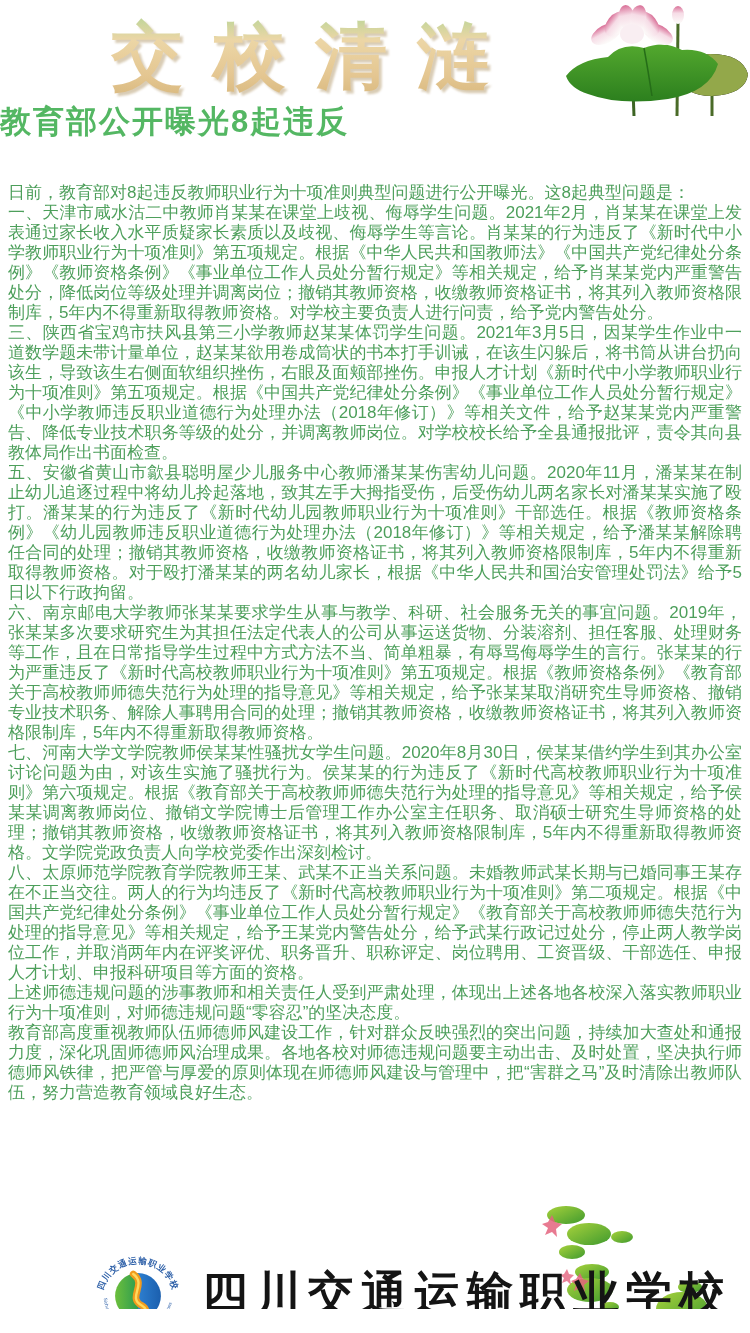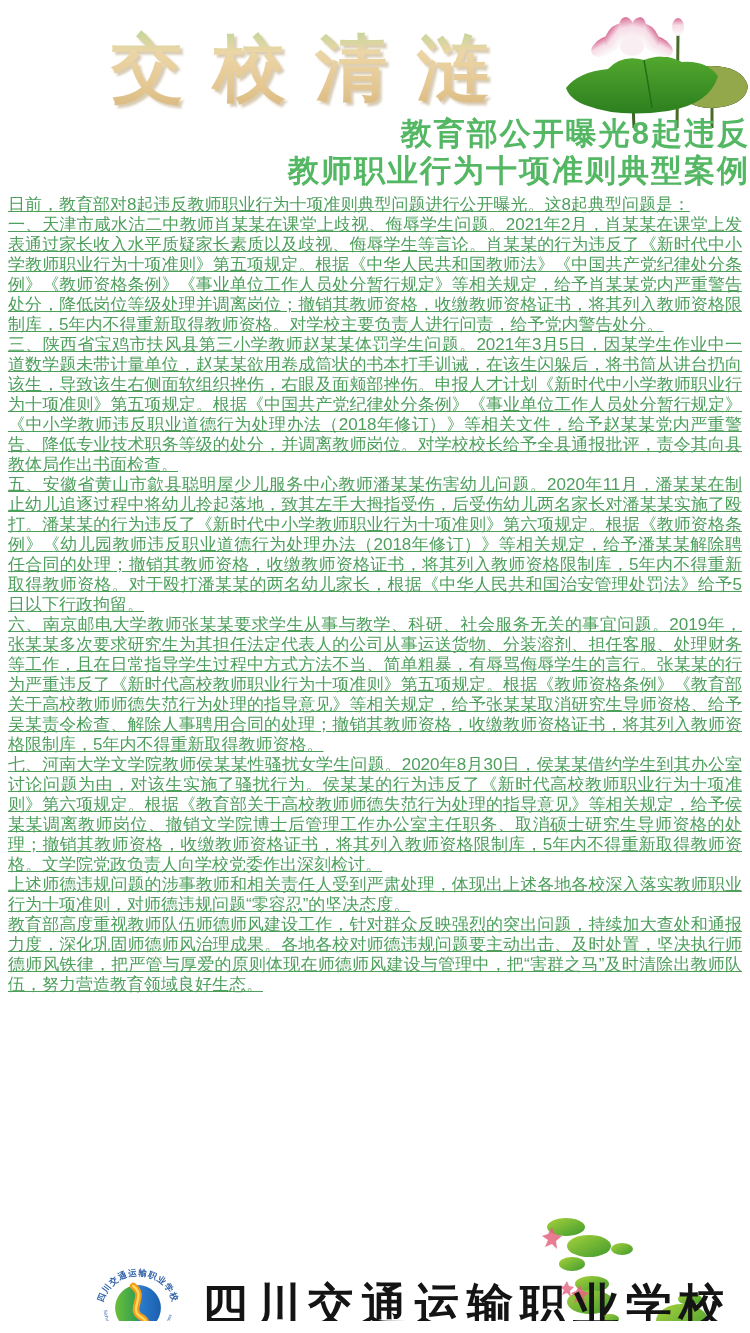--- a/index.html
+++ b/index.html
@@ -1,18 +1,18 @@
 <!DOCTYPE html>
 <html><head>
 <meta charset="utf-8">
 <style>
   * { box-sizing: border-box; }
   html,body { margin:0; padding:0; background:#ffffff; }
   .page {
-    position:relative; width:750px; height:1305px; margin:16px auto;
+    position:relative; width:750px; height:1305px; margin:4px auto;
     background:#ffffff; overflow:hidden;
     font-family:"Liberation Sans", sans-serif;
   }
 
   
   .masthead {
     position:absolute; top:2px; left:0; width:630px; height:100px;
     text-align:center;
     font-family:"DejaVu Serif", serif; font-weight:bold;
     font-size:72px; line-height:100px; letter-spacing:30px;
@@ -21,31 +21,31 @@
     filter:drop-shadow(3px 3px 1px rgba(160,128,70,.40));
     white-space:nowrap;
   }
 
   .lotus-deco { position:absolute; top:0; right:0; width:190px; height:128px; }
   .lily-deco  { position:absolute; top:1193px; right:0; width:220px; height:140px; }
 
   
   .subtitle {
     position:absolute; top:99px; left:0; width:100%;
-    text-align:right; color:#54b763; font-weight:bold;
+    text-align:left; color:#54b763; font-weight:bold;
     font-size:31px; line-height:37px; letter-spacing:2px;
   }
 
   
   .article {
     position:absolute; top:179px; left:8px; width:734px;
     color:#4d9f5b; font-size:17px; line-height:20px;
     text-align:justify; text-justify:inter-character;
   }
-  .article p { margin:0;text-decoration:underline; }
+  .article p { margin:0; }
 
   
   .footer {
     position:absolute; top:1246px; left:0; width:750px; height:87px;
     display:flex; align-items:center;
   }
   .logo { width:96px; height:84px; margin-left:90px; flex:0 0 auto; }
   .school-name {
     font-family:"DejaVu Serif", serif; font-weight:bold;
     color:#141414; font-size:46px; letter-spacing:7px;
@@ -91,30 +91,30 @@
       <ellipse cx="-5" cy="-14" rx="8" ry="13" fill="url(#petalG)" transform="rotate(-10 -5 -14)"></ellipse>
       <ellipse cx="6" cy="-14" rx="8" ry="13" fill="url(#petalG)" transform="rotate(12 6 -14)"></ellipse>
       <ellipse cx="0" cy="2" rx="12" ry="10" fill="#f9eef2"></ellipse>
     </g>
 
     <ellipse cx="118" cy="11" rx="6" ry="9" fill="url(#petalG)"></ellipse>
   </svg>
 
   <div class="subtitle">
     <div>教育部公开曝光8起违反</div>
-    <div>教师职业行为十项准则典型案例</div>
   </div>
 
   <div class="article">
     <p>日前，教育部对8起违反教师职业行为十项准则典型问题进行公开曝光。这8起典型问题是：</p>
     <p>一、天津市咸水沽二中教师肖某某在课堂上歧视、侮辱学生问题。2021年2月，肖某某在课堂上发表通过家长收入水平质疑家长素质以及歧视、侮辱学生等言论。肖某某的行为违反了《新时代中小学教师职业行为十项准则》第五项规定。根据《中华人民共和国教师法》《中国共产党纪律处分条例》《教师资格条例》《事业单位工作人员处分暂行规定》等相关规定，给予肖某某党内严重警告处分，降低岗位等级处理并调离岗位；撤销其教师资格，收缴教师资格证书，将其列入教师资格限制库，5年内不得重新取得教师资格。对学校主要负责人进行问责，给予党内警告处分。</p>
     <p>三、陕西省宝鸡市扶风县第三小学教师赵某某体罚学生问题。2021年3月5日，因某学生作业中一道数学题未带计量单位，赵某某欲用卷成筒状的书本打手训诫，在该生闪躲后，将书筒从讲台扔向该生，导致该生右侧面软组织挫伤，右眼及面颊部挫伤。申报人才计划《新时代中小学教师职业行为十项准则》第五项规定。根据《中国共产党纪律处分条例》《事业单位工作人员处分暂行规定》《中小学教师违反职业道德行为处理办法（2018年修订）》等相关文件，给予赵某某党内严重警告、降低专业技术职务等级的处分，并调离教师岗位。对学校校长给予全县通报批评，责令其向县教体局作出书面检查。</p>
-    <p>五、安徽省黄山市歙县聪明屋少儿服务中心教师潘某某伤害幼儿问题。2020年11月，潘某某在制止幼儿追逐过程中将幼儿拎起落地，致其左手大拇指受伤，后受伤幼儿两名家长对潘某某实施了殴打。潘某某的行为违反了《新时代中小学教师职业行为十项准则》第六项规定。根据《教师资格条例》《幼儿园教师违反职业道德行为处理办法（2018年修订）》等相关规定，给予潘某某解除聘任合同的处理；撤销其教师资格，收缴教师资格证书，将其列入教师资格限制库，5年内不得重新取得教师资格。对于殴打潘某某的两名幼儿家长，根据《中华人民共和国治安管理处罚法》给予5日以下行政拘留。</p>
-    <p>六、南京邮电大学教师张某某要求学生从事与教学、科研、社会服务无关的事宜问题。2019年，张某某多次要求研究生为其担任法定代表人的公司从事运送货物、分装溶剂、担任客服、处理财务等工作，且在日常指导学生过程中方式方法不当、简单粗暴，有辱骂侮辱学生的言行。张某某的行为严重违反了《新时代高校教师职业行为十项准则》第五项规定。根据《教师资格条例》《教育部关于高校教师师德失范行为处理的指导意见》等相关规定，给予张某某取消研究生导师资格、给予吴某责令检查、解除人事聘用合同的处理；撤销其教师资格，收缴教师资格证书，将其列入教师资格限制库，5年内不得重新取得教师资格。</p>
+    <p>五、安徽省黄山市歙县聪明屋少儿服务中心教师潘某某伤害幼儿问题。2020年11月，潘某某在制止幼儿追逐过程中将幼儿拎起落地，致其左手大拇指受伤，后受伤幼儿两名家长对潘某某实施了殴打。潘某某的行为违反了《新时代幼儿园教师职业行为十项准则》干部选任。根据《教师资格条例》《幼儿园教师违反职业道德行为处理办法（2018年修订）》等相关规定，给予潘某某解除聘任合同的处理；撤销其教师资格，收缴教师资格证书，将其列入教师资格限制库，5年内不得重新取得教师资格。对于殴打潘某某的两名幼儿家长，根据《中华人民共和国治安管理处罚法》给予5日以下行政拘留。</p>
+    <p>六、南京邮电大学教师张某某要求学生从事与教学、科研、社会服务无关的事宜问题。2019年，张某某多次要求研究生为其担任法定代表人的公司从事运送货物、分装溶剂、担任客服、处理财务等工作，且在日常指导学生过程中方式方法不当、简单粗暴，有辱骂侮辱学生的言行。张某某的行为严重违反了《新时代高校教师职业行为十项准则》第五项规定。根据《教师资格条例》《教育部关于高校教师师德失范行为处理的指导意见》等相关规定，给予张某某取消研究生导师资格、撤销专业技术职务、解除人事聘用合同的处理；撤销其教师资格，收缴教师资格证书，将其列入教师资格限制库，5年内不得重新取得教师资格。</p>
     <p>七、河南大学文学院教师侯某某性骚扰女学生问题。2020年8月30日，侯某某借约学生到其办公室讨论问题为由，对该生实施了骚扰行为。侯某某的行为违反了《新时代高校教师职业行为十项准则》第六项规定。根据《教育部关于高校教师师德失范行为处理的指导意见》等相关规定，给予侯某某调离教师岗位、撤销文学院博士后管理工作办公室主任职务、取消硕士研究生导师资格的处理；撤销其教师资格，收缴教师资格证书，将其列入教师资格限制库，5年内不得重新取得教师资格。文学院党政负责人向学校党委作出深刻检讨。</p>
+    <p>八、太原师范学院教育学院教师王某、武某不正当关系问题。未婚教师武某长期与已婚同事王某存在不正当交往。两人的行为均违反了《新时代高校教师职业行为十项准则》第二项规定。根据《中国共产党纪律处分条例》《事业单位工作人员处分暂行规定》《教育部关于高校教师师德失范行为处理的指导意见》等相关规定，给予王某党内警告处分，给予武某行政记过处分，停止两人教学岗位工作，并取消两年内在评奖评优、职务晋升、职称评定、岗位聘用、工资晋级、干部选任、申报人才计划、申报科研项目等方面的资格。</p>
     <p>上述师德违规问题的涉事教师和相关责任人受到严肃处理，体现出上述各地各校深入落实教师职业行为十项准则，对师德违规问题“零容忍”的坚决态度。</p>
     <p>教育部高度重视教师队伍师德师风建设工作，针对群众反映强烈的突出问题，持续加大查处和通报力度，深化巩固师德师风治理成果。各地各校对师德违规问题要主动出击、及时处置，坚决执行师德师风铁律，把严管与厚爱的原则体现在师德师风建设与管理中，把“害群之马”及时清除出教师队伍，努力营造教育领域良好生态。</p>
 
   </div>
 
   <svg class="lily-deco" viewBox="0 0 220 140" aria-hidden="true">
     <defs>
       <linearGradient id="padG" x1="0" y1="0" x2="1" y2="1">
         <stop offset="0" stop-color="#a8d23c"></stop>
           <stop offset="1" stop-color="#3f9a2e"></stop>

